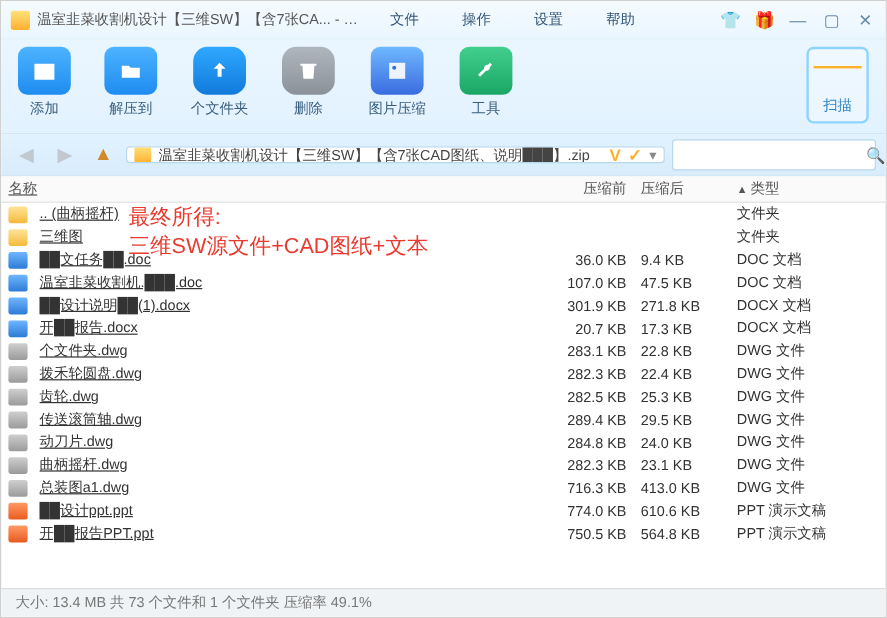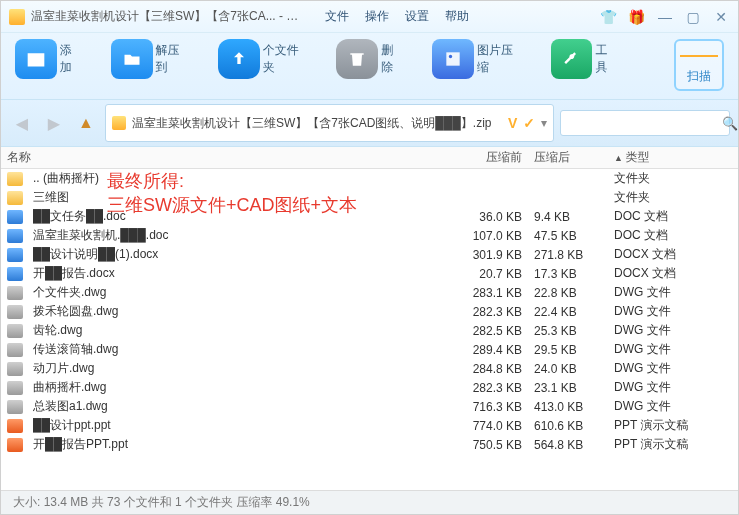--- a/index.html
+++ b/index.html
@@ -1,57 +1,57 @@
 <!DOCTYPE html>
 <html><head>
 <meta charset="utf-8">
 <style>
 * { margin: 0; padding: 0; box-sizing: border-box; font-family: "Microsoft YaHei", sans-serif; }
 body { width: 739px; height: 515px; background: #fff; border: 1px solid #d0d0d0; display: flex; flex-direction: column; font-size: 12px; color: #333; overflow: hidden; }
 
 .titlebar { height: 32px; background: linear-gradient(#f5fbff,#eaf6ff); display: flex; align-items: center; padding: 0 8px; border-bottom: 1px solid #d8ecf7; }
 .titlebar .app-icon { width: 16px; height: 16px; background: linear-gradient(#ffe27a,#ffb02e); border-radius: 2px; margin-right: 6px; flex-shrink: 0; }
 .titlebar .title { flex: 0 0 auto; max-width: 270px; white-space: nowrap; overflow: hidden; text-overflow: ellipsis; color: #555; }
-.titlebar .menus { display: flex; gap: 16px; margin-left: 24px; color: #357; }
+.titlebar .menus { display: flex; gap: 36px; margin-left: 24px; color: #357; }
 .titlebar .menu { cursor: pointer; }
 .titlebar .spacer { flex: 1; }
 .titlebar .winbtns { display: flex; gap: 10px; color: #6a8aa8; }
 .titlebar .wb { width: 18px; text-align: center; cursor: pointer; font-size: 14px; }
 
 .toolbar { background: linear-gradient(#eaf6ff,#e2f2ff); padding: 6px 14px 8px; display: flex; align-items: flex-start; gap: 28px; border-bottom: 1px solid #c8e4f5; }
-.tool { display: flex; flex-direction: row; align-items: center; gap: 3px; cursor: pointer; }
+.tool { display: flex; flex-direction: column; align-items: center; gap: 3px; cursor: pointer; }
 .tool .ticon { width: 44px; height: 40px; border-radius: 8px; display: flex; align-items: center; justify-content: center; }
 .tool .tlabel { color: #3a5f7d; font-size: 12px; }
 .ticon.blue1 { background: linear-gradient(#4db3ff,#1e8cf0); }
 .ticon.blue2 { background: linear-gradient(#4db3ff,#1e8cf0); }
 .ticon.bluec { background: linear-gradient(#2fa8ff,#117adb); border-radius: 12px; }
 .ticon.gray { background: linear-gradient(#b0b6bd,#8a9199); border-radius: 12px; }
 .ticon.purple { background: linear-gradient(#6fb8ff,#3a6be0); }
 .ticon.green { background: linear-gradient(#42cf8e,#1aa765); }
 .ticon svg { width: 20px; height: 20px; }
 .toolbar .tspacer { flex: 1; }
-.scan-box { width: 52px; height: 52px; border: 2px solid #8fd3ff; border-radius: 6px; position: relative; display: flex; align-items: center; justify-content: center; cursor: pointer; background: rgba(255,255,255,0.3); }
+.scan-box { width: 52px; height: 64px; border: 2px solid #8fd3ff; border-radius: 6px; position: relative; display: flex; align-items: center; justify-content: center; cursor: pointer; background: rgba(255,255,255,0.3); }
 .scan-box .sline { position: absolute; left: 4px; right: 4px; height: 2px; background: #ffb02e; top: 14px; }
 .scan-box span { position: absolute; bottom: 4px; color: #2e86c8; font-size: 12px; }
 
 .pathbar { background: linear-gradient(#e2f2ff,#d8ecfb); padding: 4px 8px; display: flex; align-items: center; gap: 6px; border-bottom: 1px solid #c8e4f5; }
 .pathbar .nav { width: 26px; height: 26px; display: flex; align-items: center; justify-content: center; cursor: pointer; color: #d08a2a; font-size: 16px; }
 .pathbar .nav.dis { color: #c2c8cf; cursor: default; }
-.crumb { flex: 1; height: 38px; background: #fff; border: 1px solid #b8d8ee; border-radius: 3px; display: flex; align-items: center; padding: 0 6px; gap: 6px; overflow: hidden; }
+.crumb { flex: 1; height: 14px; background: #fff; border: 1px solid #b8d8ee; border-radius: 3px; display: flex; align-items: center; padding: 0 6px; gap: 6px; overflow: hidden; }
 .crumb .ic { width: 14px; height: 14px; background: linear-gradient(#ffe27a,#ffb02e); border-radius: 2px; flex-shrink: 0; }
 .crumb .txt { white-space: nowrap; overflow: hidden; text-overflow: ellipsis; flex: 1; color: #444; }
 .crumb .vchk { color: #ffb02e; font-weight: bold; font-size: 14px; }
 .crumb .dd { color: #888; cursor: pointer; }
 .searchbox { width: 170px; height: 26px; background: #fff; border: 1px solid #b8d8ee; border-radius: 3px; display: flex; align-items: center; padding: 0 6px; }
 .searchbox input { border: none; outline: none; flex: 1; font-size: 12px; }
 .searchbox .sicon { color: #6aa3c8; cursor: pointer; font-size: 13px; }
 
 .listhdr { display: flex; border-bottom: 1px solid #e0e0e0; background: #fafafa; height: 22px; align-items: center; color: #555; }
 .col { padding: 0 6px; white-space: nowrap; overflow: hidden; }
-.col.name { flex: 1; }
+.col.name { flex: 1; text-decoration: underline; }
 .col.before { width: 80px; text-align: right; }
 .col.after { width: 80px; text-align: left; }
 .col.type { width: 130px; }
 .listhdr .col.type::before { content: "▲ "; font-size: 9px; color: #555; }
 
 .filelist { flex: 1; overflow-y: auto; position: relative; }
 .row { display: flex; height: 19px; align-items: center; padding: 0 0; }
 .row .icon { width: 16px; height: 14px; margin: 0 4px 0 6px; flex-shrink: 0; border-radius: 2px; }
 .row .icon.folder { background: linear-gradient(#ffe49a,#f5b93a); }
 .row .icon.doc { background: linear-gradient(#6fb6ff,#2d7bd6); }

